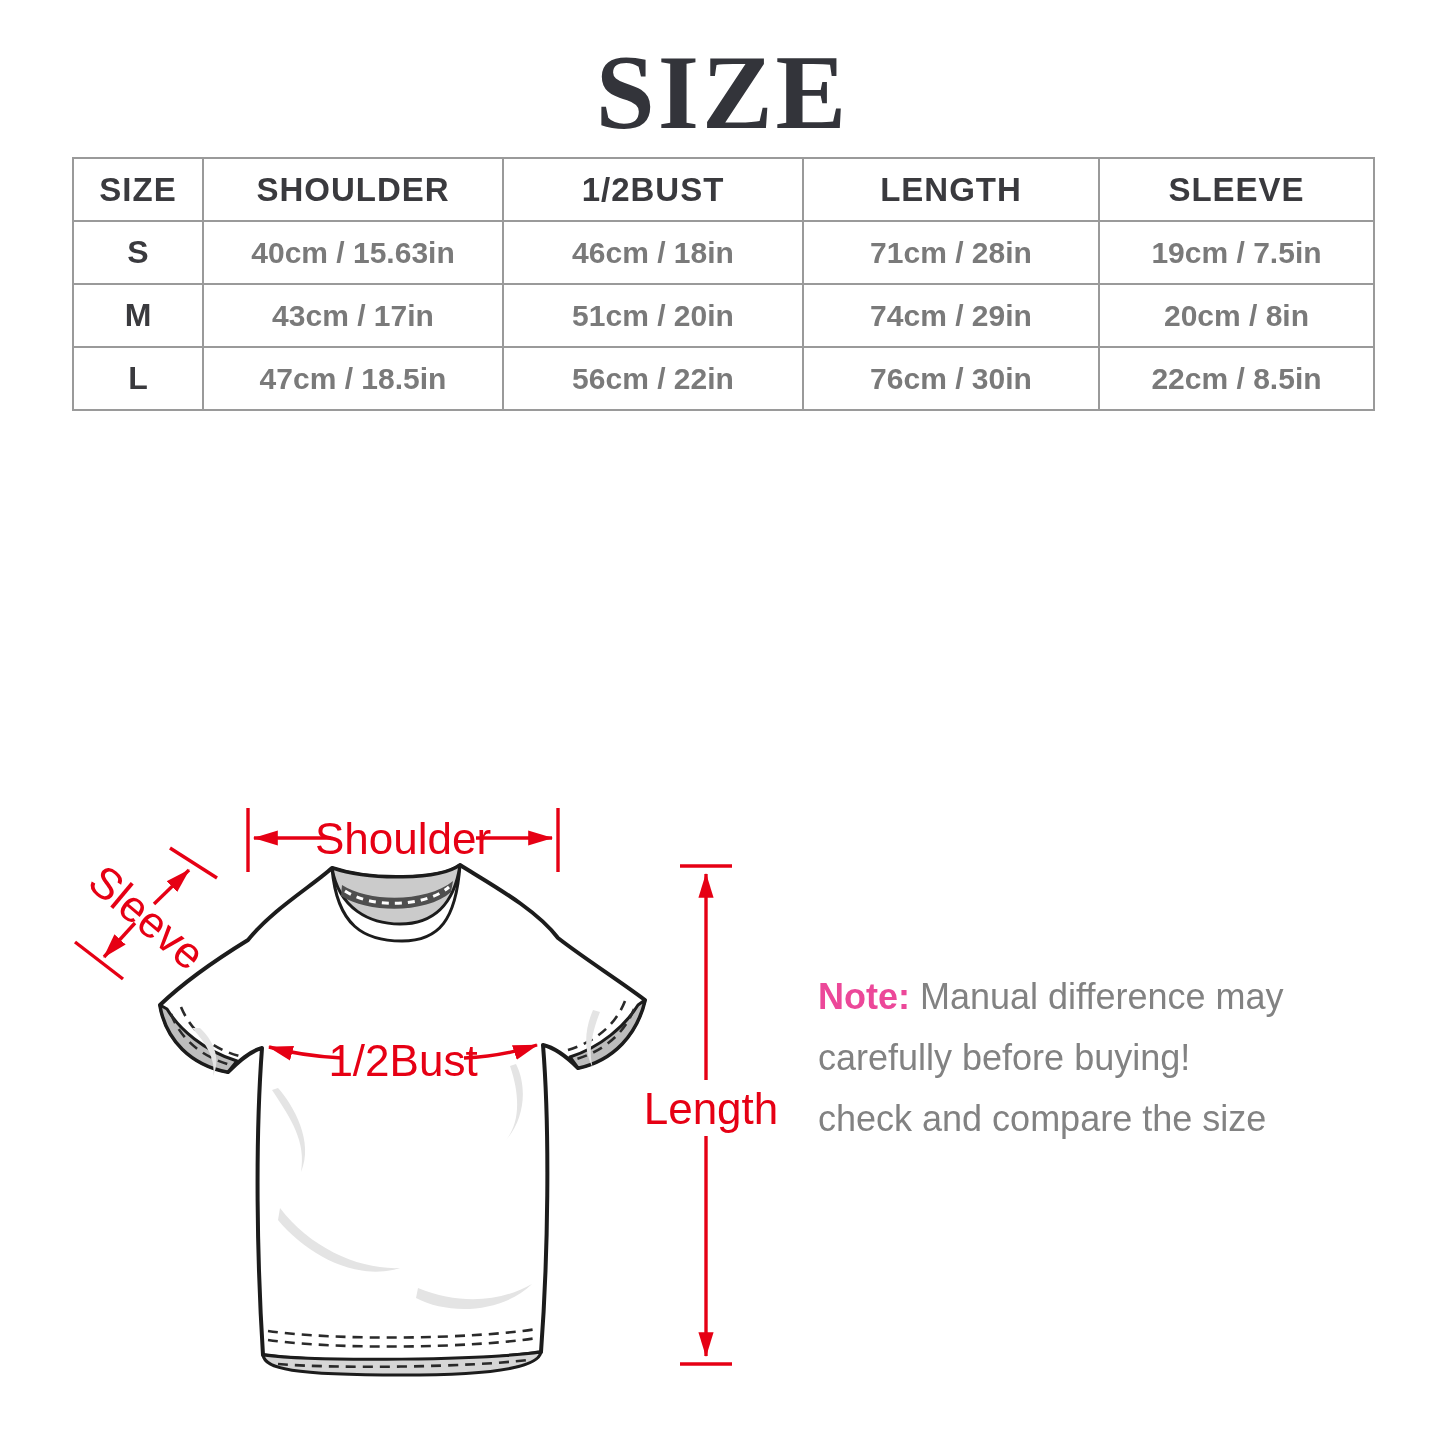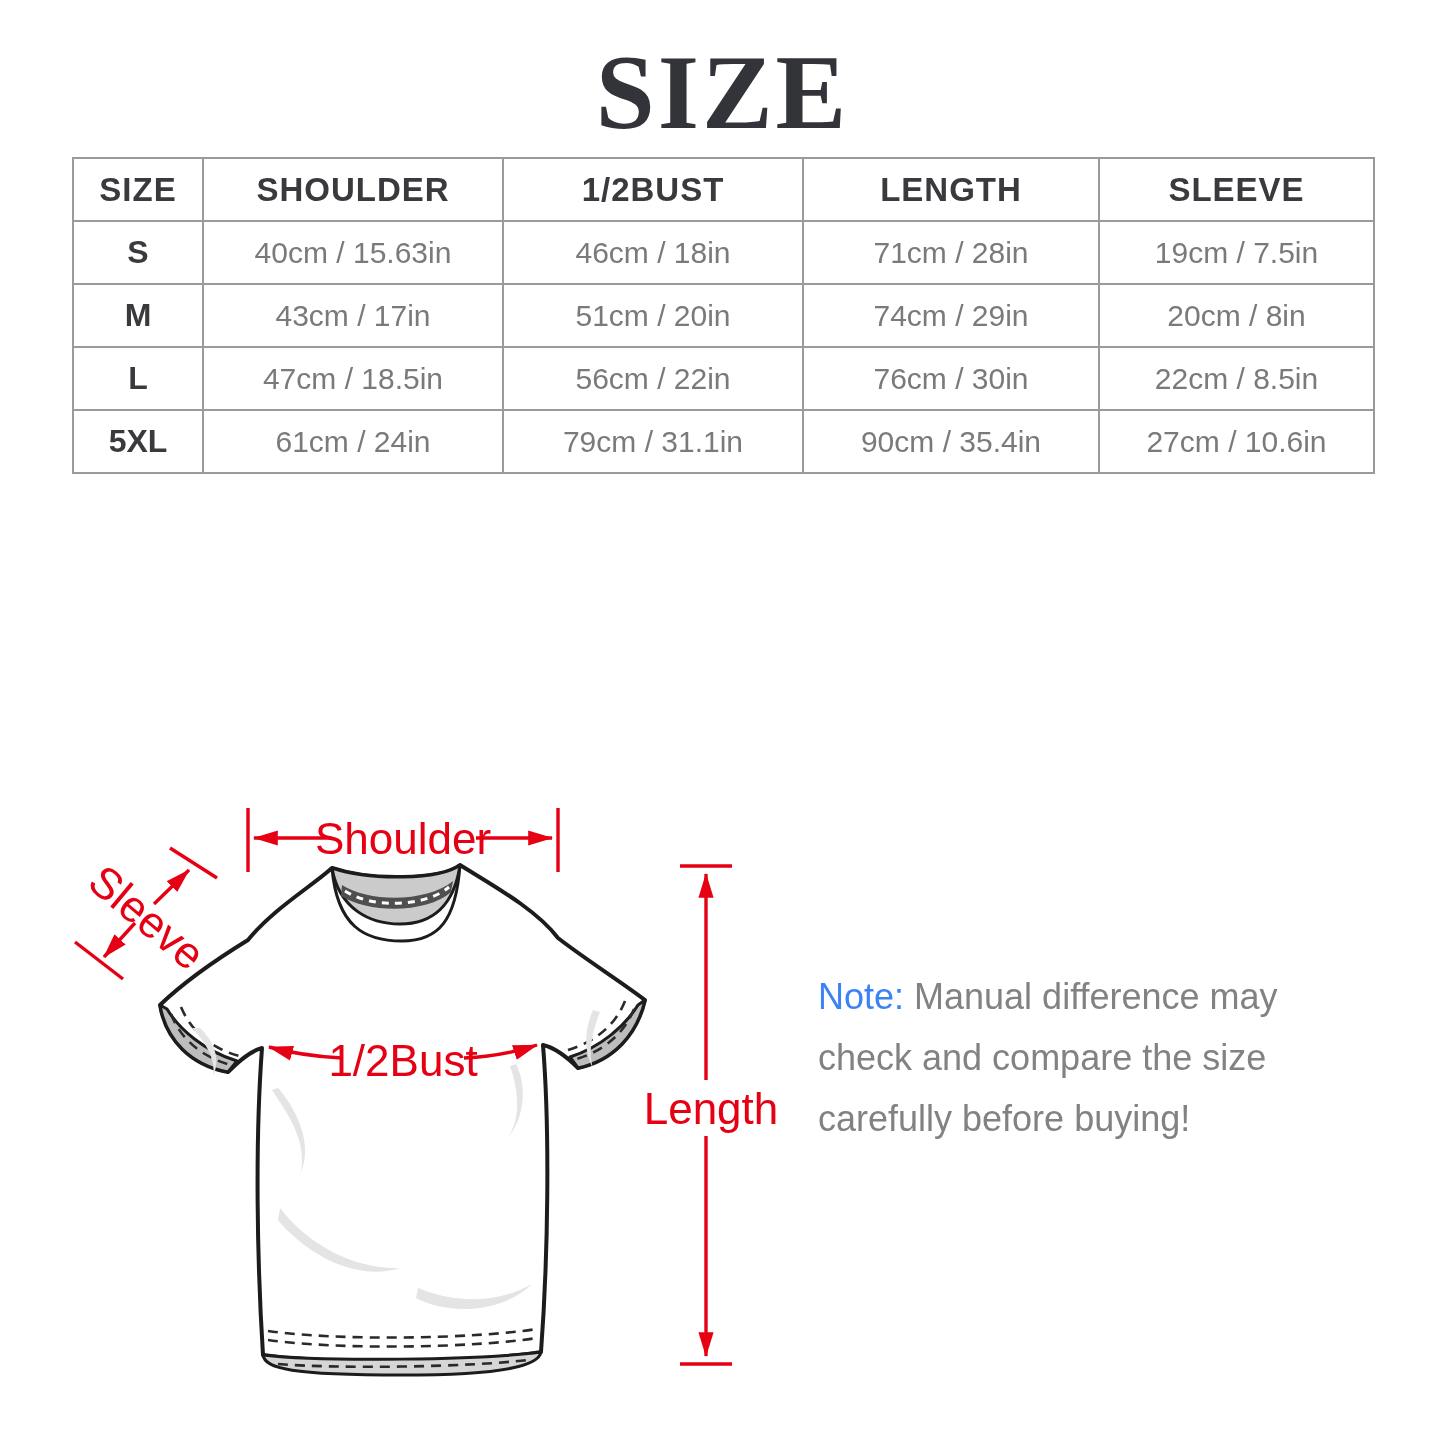--- a/index.html
+++ b/index.html
@@ -16,27 +16,27 @@
   table.size-table{
     position:absolute;left:72px;top:157px;width:1301px;
     border-collapse:collapse;table-layout:fixed;background:#fff;
   }
   .size-table th,.size-table td{
     border:2px solid var(--border);height:61px;text-align:center;vertical-align:middle;
     padding:0;overflow:hidden;white-space:nowrap;
   }
   .size-table thead th{font-size:33px;font-weight:bold;color:var(--dark);letter-spacing:1px;}
   .size-table tbody th{font-size:32px;font-weight:bold;color:var(--dark);}
-  .size-table tbody td{font-size:30px;font-weight:normal;color:var(--gray);}
+  .size-table tbody td{font-size:30px;font-weight:bold;color:var(--gray);}
   .diagram{position:absolute;left:40px;top:790px;width:760px;height:655px;}
   .note{
     position:absolute;left:818px;top:966px;width:565px;
     font-size:36px;line-height:61px;color:var(--note);
   }
-  .note .nb{font-weight:normal;color:#3b82f6;text-align:center;}
+  .note .nb{font-weight:bold;color:#ec4899;text-align:center;}
   
   .outline{fill:#ffffff;stroke:#1c1c1c;stroke-width:4;stroke-linejoin:round;}
   .thin-line{fill:none;stroke:#1c1c1c;stroke-width:3;}
   .grayfill{fill:#cbcbcb;stroke:#1c1c1c;stroke-width:3;stroke-linejoin:round;}
   .cuff{fill:#bdbdbd;stroke:#1c1c1c;stroke-width:3;stroke-linejoin:round;}
   .hemroll{fill:#d6d6d6;stroke:#1c1c1c;stroke-width:3;stroke-linejoin:round;}
   .tape{fill:#4f4f4f;stroke:none;}
   .tape-dash{fill:none;stroke:#ffffff;stroke-width:3;stroke-dasharray:7 6;}
   .stitch{fill:none;stroke:#2a2a2a;stroke-width:2.6;stroke-dasharray:10 7;}
   .wrinkle{fill:#e4e4e4;stroke:none;}
@@ -81,27 +81,20 @@
         <td>74cm / 29in</td>
         <td>20cm / 8in</td>
       </tr>
       <tr>
         <th>L</th>
         <td>47cm / 18.5in</td>
         <td>56cm / 22in</td>
         <td>76cm / 30in</td>
         <td>22cm / 8.5in</td>
       </tr>
-      <tr>
-        <th>5XL</th>
-        <td>61cm / 24in</td>
-        <td>79cm / 31.1in</td>
-        <td>90cm / 35.4in</td>
-        <td>27cm / 10.6in</td>
-      </tr>
     </tbody>
 </table>
 
 <div class="diagram">
   <svg width="760" height="655" viewBox="0 0 760 655" xmlns="http://www.w3.org/2000/svg">
     <defs>
       <marker id="arr" viewBox="0 0 24 16" refX="22" refY="8" markerWidth="26" markerHeight="18" orient="auto" markerUnits="userSpaceOnUse">
         <path d="M0,1 L23,8 L0,15 Z" class="red-fill"></path>
       </marker>
     </defs>
@@ -194,15 +187,15 @@
       <line class="red-line" x1="640" y1="574" x2="692" y2="574"></line>
       <path class="red-line" d="M 666,290 L 666,84" marker-end="url(#arr)"></path>
       <path class="red-line" d="M 666,346 L 666,566" marker-end="url(#arr)"></path>
       <text class="red-text" x="671" y="318" text-anchor="middle" dominant-baseline="central">Length</text>
     </g>
   </svg>
 </div>
 
 <div class="note">
   <div><span class="nb">Note:</span><span> Manual difference may</span></div>
+  <div>carefully before buying!</div>
   <div>check and compare the size</div>
-  <div>carefully before buying!</div>
 </div>
 
 </body></html>

